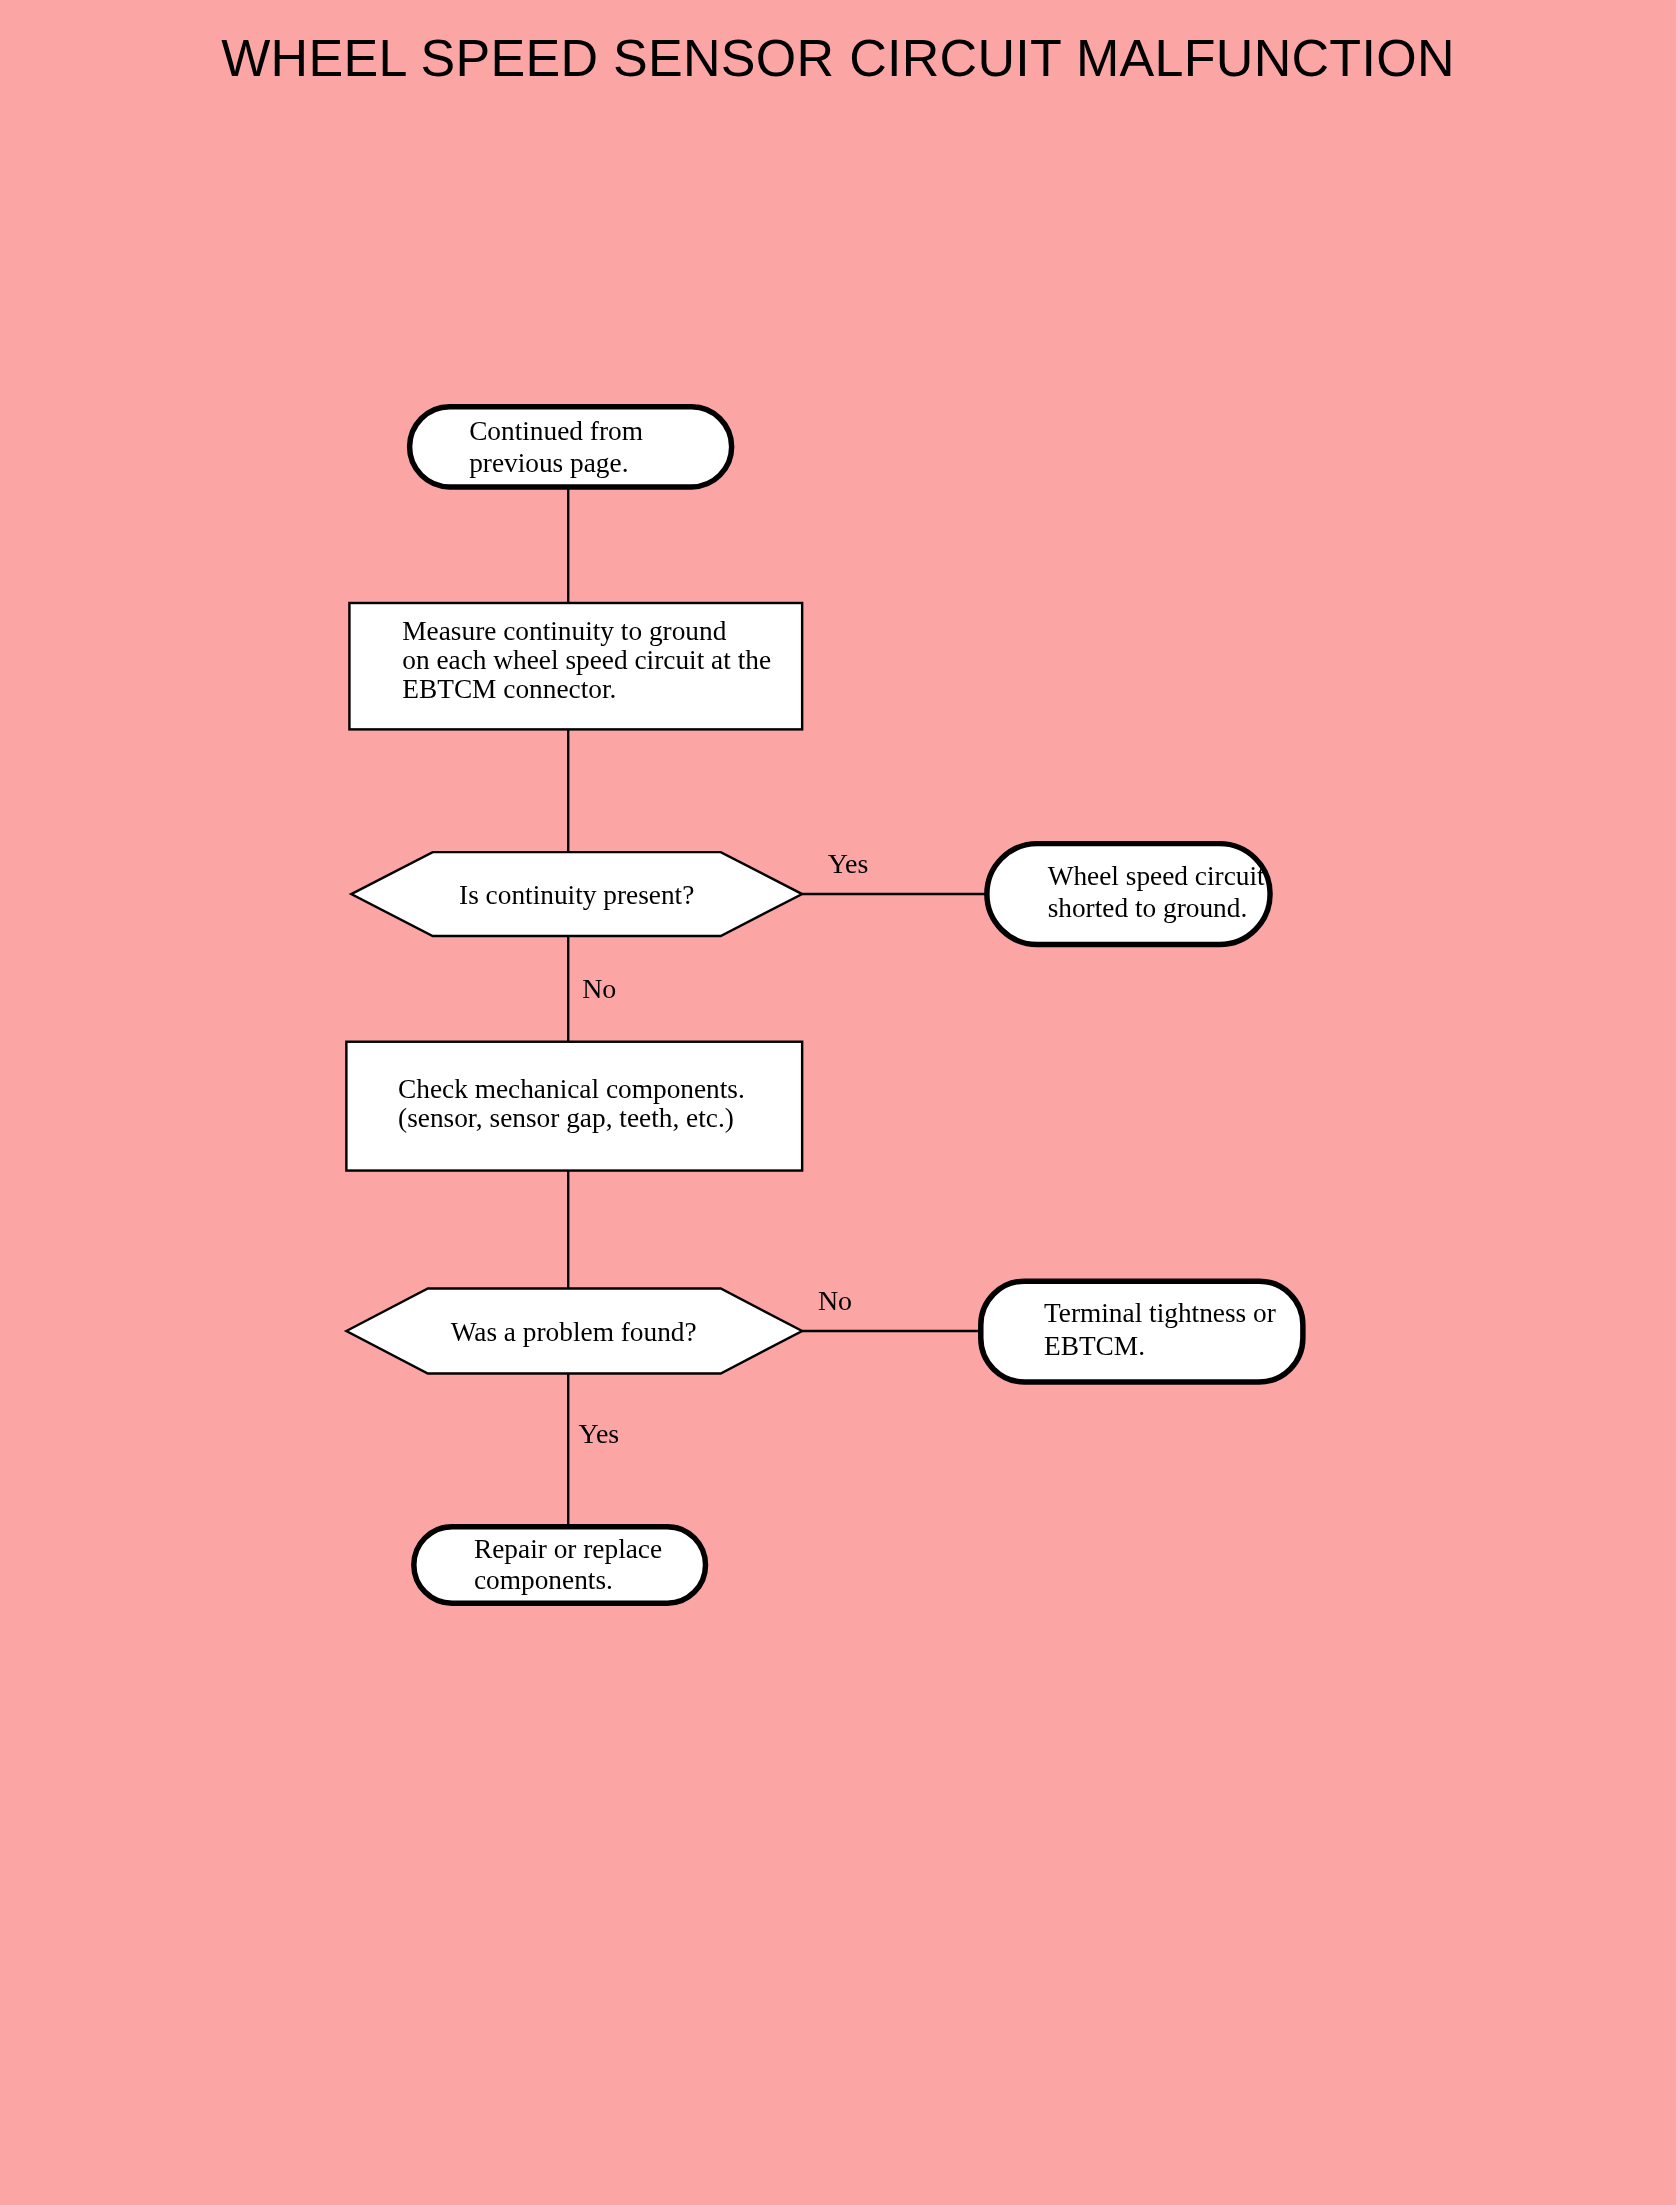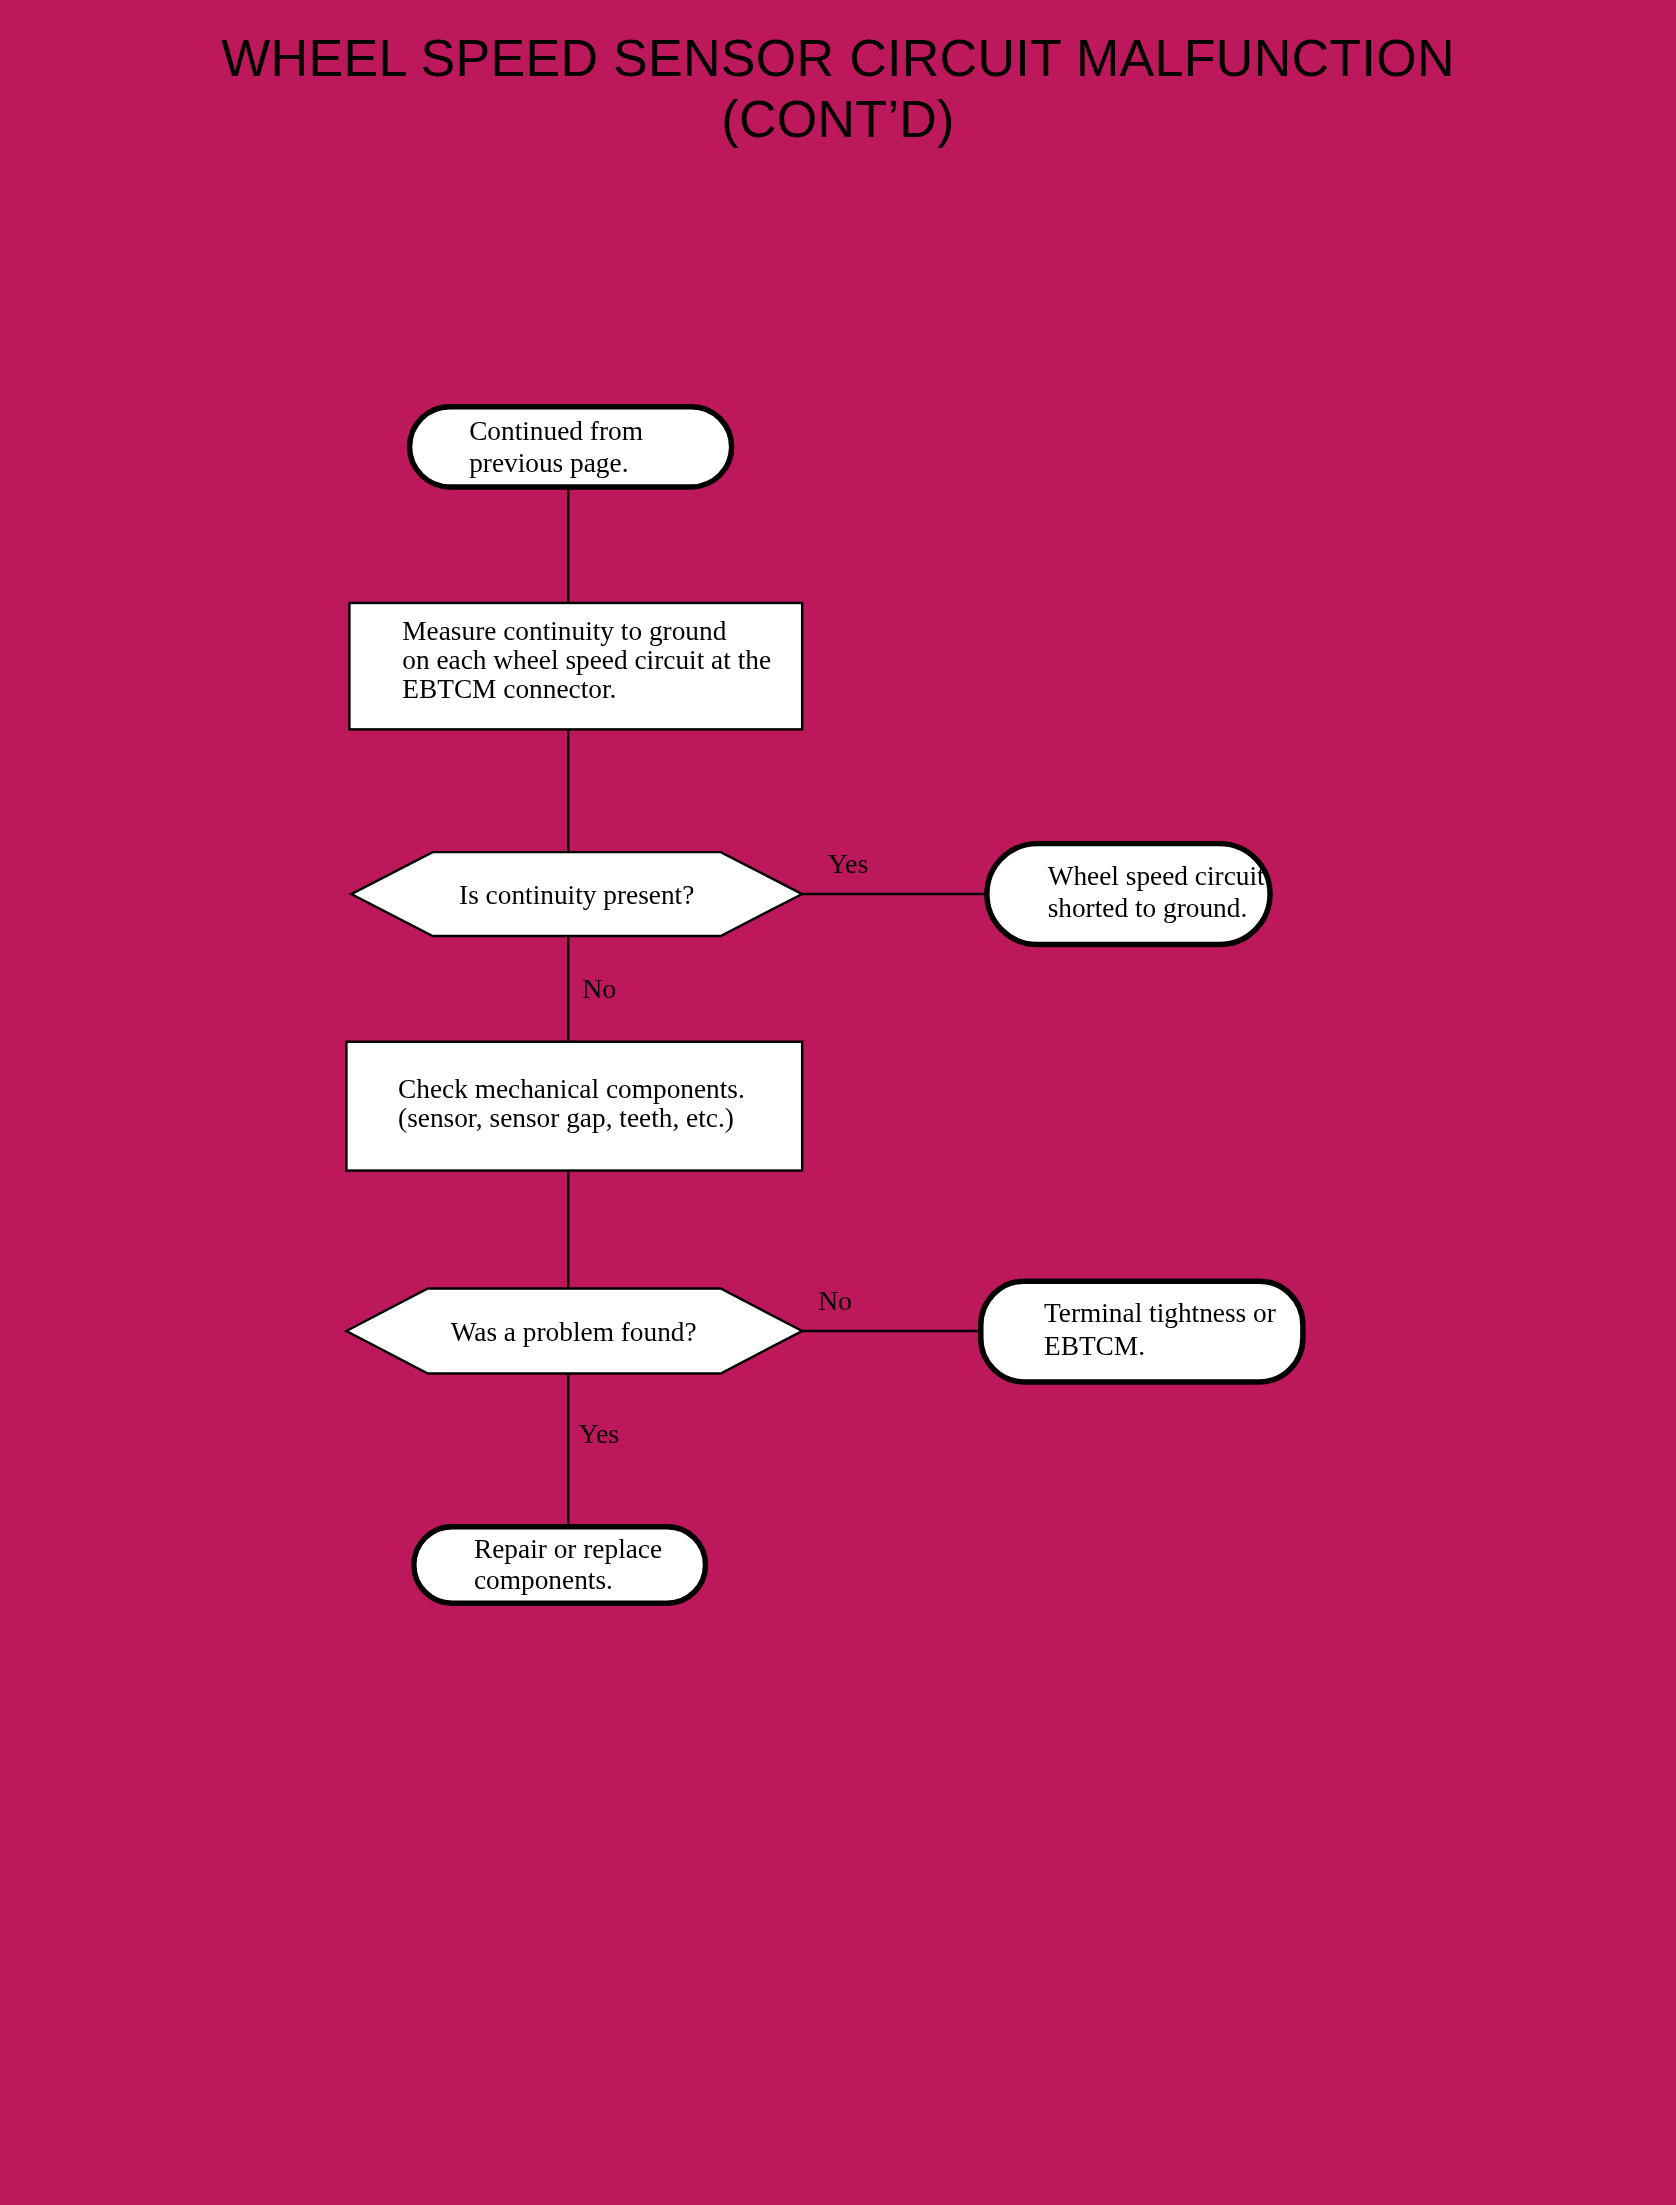--- a/index.html
+++ b/index.html
@@ -4,21 +4,21 @@
 <style>
   html, body {
     margin: 0;
     padding: 0;
     background: #ffffff;
   }
   #page {
     position: relative;
     width: 1676px;
     height: 2205px;
-    background: #be185d;
+    background: #fca5a5;
     overflow: hidden;
   }
   #title-block {
     position: absolute;
     left: 0;
     top: 28px;
     width: 1676px;
     text-align: center;
     font-family: "Liberation Sans", sans-serif;
     font-size: 52px;
@@ -61,21 +61,20 @@
     fill: none;
   }
 </style>
 </head>
 <body>
 
 <div id="page">
 
   <div id="title-block">
     <span class="tline">WHEEL SPEED SENSOR CIRCUIT MALFUNCTION</span>
-    <span class="tline">(CONT’D)</span>
   </div>
 
   <svg id="flow" viewBox="0 0 2758 3628">
 
     <line class="connector" x1="935" y1="800" x2="935" y2="992"></line>
     <line class="connector" x1="935" y1="1200" x2="935" y2="1402"></line>
     <line class="connector" x1="1320" y1="1471" x2="1624" y2="1471"></line>
     <line class="connector" x1="935" y1="1540" x2="935" y2="1714"></line>
     <line class="connector" x1="935" y1="1926" x2="935" y2="2120"></line>
     <line class="connector" x1="1320" y1="2190" x2="1614" y2="2190"></line>

